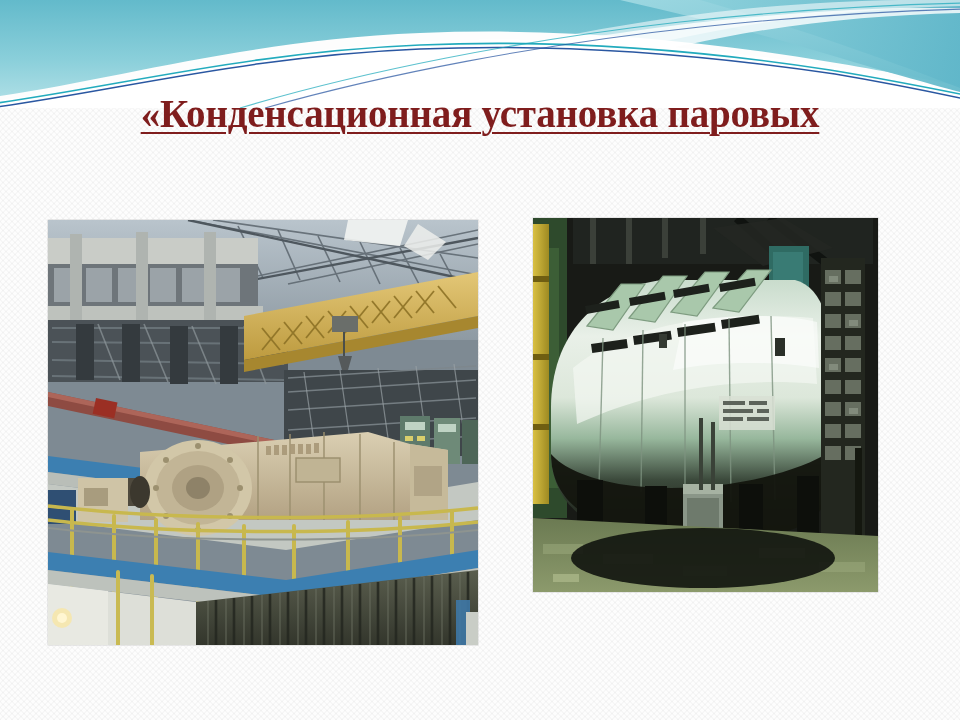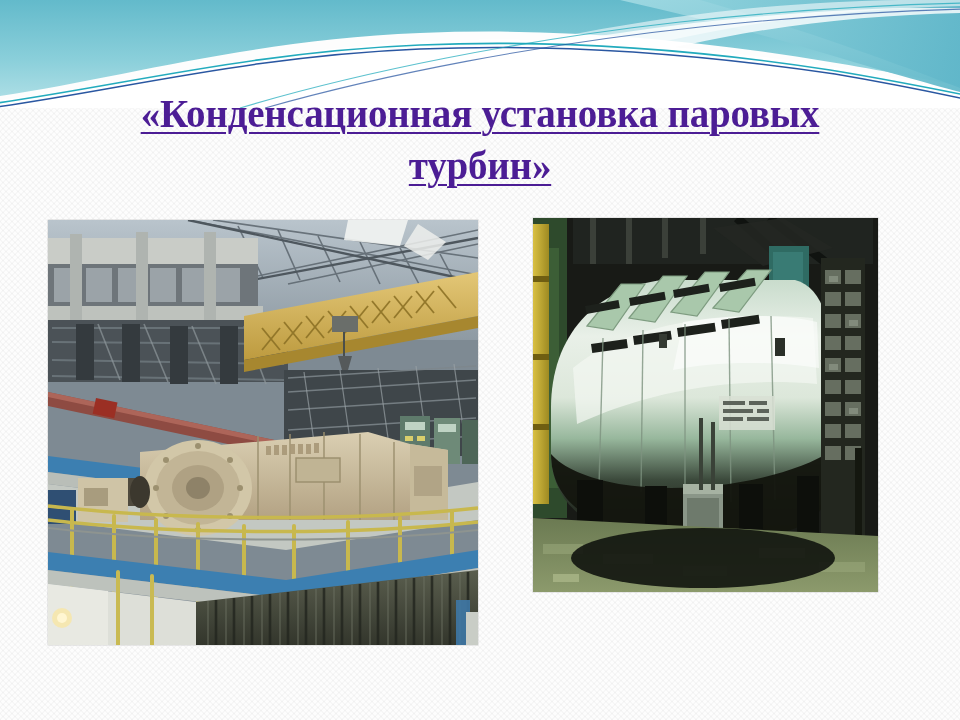--- a/index.html
+++ b/index.html
@@ -41,21 +41,21 @@
   
   .title-block {
     position: absolute;
     left: 30px;
     top: 88px;
     width: 900px;
     text-align: center;
   }
   .title-line {
     display: inline-block;
-    color: #4c1d95;
+    color: #7f1d1d;
     font-weight: bold;
     font-size: 39px;
     line-height: 52px;
     letter-spacing: -0.2px;
     text-decoration: underline;
     text-underline-offset: 5px;
     text-decoration-thickness: 2px;
     white-space: nowrap;
   }
 
@@ -121,21 +121,20 @@
       <path d="M-10,104 C120,86 250,52 420,45 C560,39 700,50 830,70 C885,79 930,88 965,95" fill="none" stroke="#17A6B9" stroke-width="1.6" opacity="0.95"></path>
       <path d="M-10,108 C120,90 250,56 420,49 C560,43 700,54 835,74 C888,83 932,92 965,99" fill="none" stroke="#1F4E9C" stroke-width="1.5" opacity="0.95"></path>
       <path d="M240,108 C360,72 520,40 680,22 C780,11 880,5 965,3" fill="none" stroke="#17A6B9" stroke-width="1.2" opacity="0.7"></path>
       <path d="M265,108 C385,74 540,44 700,27 C795,17 890,11 965,9" fill="none" stroke="#1F4E9C" stroke-width="1.1" opacity="0.7"></path>
     </svg>
   </div>
 
   <div class="title-block">
     <div class="title-line">«Конденсационная установка паровых</div>
     <br>
-    <div class="title-line">турбин»</div>
   </div>
 
   <div class="photo" id="photo-turbine-hall">
     <svg width="430" height="425" viewBox="0 0 430 425" xmlns="http://www.w3.org/2000/svg">
       <defs>
         <linearGradient id="hallSky" x1="0" y1="0" x2="0" y2="1">
           <stop offset="0%" stop-color="#B9C4CC"></stop>
           <stop offset="100%" stop-color="#8E9AA3"></stop>
         </linearGradient>
         <linearGradient id="craneY" x1="0" y1="0" x2="0" y2="1">

